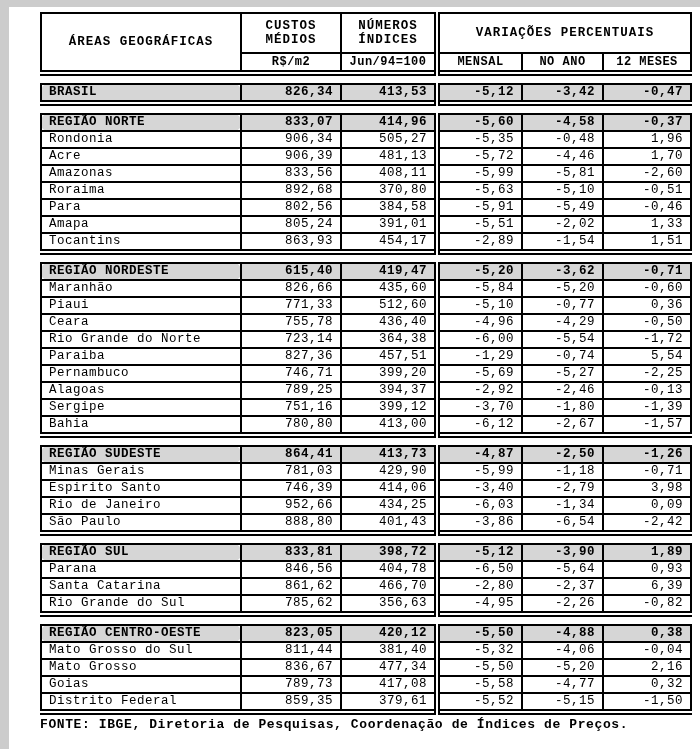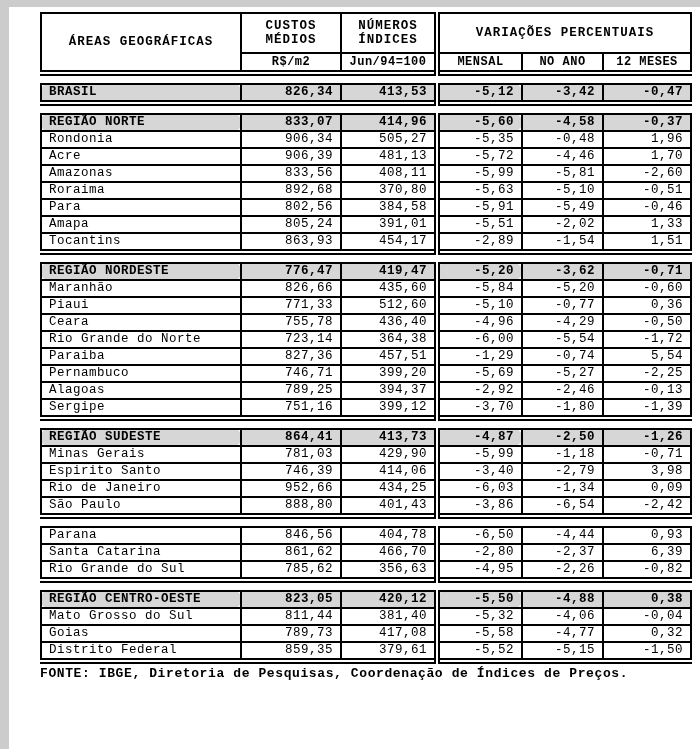--- a/index.html
+++ b/index.html
@@ -32,21 +32,21 @@
   .blk{ border:2px solid var(--line); border-bottom:6px double var(--line); margin-top:7px; }
   .blk td{
     border-left:2px solid var(--line); border-top:2px solid var(--line);
     font-size:12.5px; height:15px; line-height:15px; padding:0;
     white-space:nowrap; overflow:hidden;
   }
   .blk td:first-child{ border-left:none; }
   .blk tr.region td{ border-top:none; background:var(--region-bg); font-weight:bold; }
   td.c0{ text-align:left;  padding:0 4px 0 7px; letter-spacing:0.5px;border-radius:7px; }
   td.num{ text-align:right; padding:0 7px 0 2px; letter-spacing:0.5px; }
-  .dbl{ border-left:6px double var(--line) !important;border-radius:8px; }
+  .dbl{ border-left:6px double var(--line) !important; }
 
   .fonte{ margin:2px 0 0 0; font-weight:bold; font-size:13px; letter-spacing:0.6px; white-space:nowrap; }
 </style>
 </head>
 <body>
 
 <div class="edge-left"></div>
 <div class="edge-top"></div>
 
 <div class="page">
@@ -179,21 +179,21 @@
           <col style="width: 200px;">
           <col style="width: 100px;">
           <col style="width: 96px;">
           <col style="width: 85px;">
           <col style="width: 81px;">
           <col style="width: 88px;">
         </colgroup>
         <tbody>
           <tr class="region">
             <td class="c0">REGIÃO NORDESTE</td>
-            <td class="num">776,47</td>
+            <td class="num">615,40</td>
             <td class="num">419,47</td>
             <td class="num dbl">-5,20</td>
             <td class="num">-3,62</td>
             <td class="num">-0,71</td>
           </tr>
           <tr>
             <td class="c0">Maranhão</td>
             <td class="num">826,66</td>
             <td class="num">435,60</td>
             <td class="num dbl">-5,84</td>
@@ -249,20 +249,28 @@
             <td class="num">-0,13</td>
           </tr>
           <tr>
             <td class="c0">Sergipe</td>
             <td class="num">751,16</td>
             <td class="num">399,12</td>
             <td class="num dbl">-3,70</td>
             <td class="num">-1,80</td>
             <td class="num">-1,39</td>
           </tr>
+          <tr>
+            <td class="c0">Bahia</td>
+            <td class="num">780,80</td>
+            <td class="num">413,00</td>
+            <td class="num dbl">-6,12</td>
+            <td class="num">-2,67</td>
+            <td class="num">-1,57</td>
+          </tr>
         </tbody>
       </table>
       <table class="blk">
         <colgroup>
           <col style="width: 200px;">
           <col style="width: 100px;">
           <col style="width: 96px;">
           <col style="width: 85px;">
           <col style="width: 81px;">
           <col style="width: 88px;">
@@ -313,26 +321,34 @@
       <table class="blk">
         <colgroup>
           <col style="width: 200px;">
           <col style="width: 100px;">
           <col style="width: 96px;">
           <col style="width: 85px;">
           <col style="width: 81px;">
           <col style="width: 88px;">
         </colgroup>
         <tbody>
+          <tr class="region">
+            <td class="c0">REGIÃO SUL</td>
+            <td class="num">833,81</td>
+            <td class="num">398,72</td>
+            <td class="num dbl">-5,12</td>
+            <td class="num">-3,90</td>
+            <td class="num">1,89</td>
+          </tr>
           <tr>
             <td class="c0">Parana</td>
             <td class="num">846,56</td>
             <td class="num">404,78</td>
             <td class="num dbl">-6,50</td>
-            <td class="num">-4,44</td>
+            <td class="num">-5,64</td>
             <td class="num">0,93</td>
           </tr>
           <tr>
             <td class="c0">Santa Catarina</td>
             <td class="num">861,62</td>
             <td class="num">466,70</td>
             <td class="num dbl">-2,80</td>
             <td class="num">-2,37</td>
             <td class="num">6,39</td>
           </tr>
@@ -366,20 +382,28 @@
           </tr>
           <tr>
             <td class="c0">Mato Grosso do Sul</td>
             <td class="num">811,44</td>
             <td class="num">381,40</td>
             <td class="num dbl">-5,32</td>
             <td class="num">-4,06</td>
             <td class="num">-0,04</td>
           </tr>
           <tr>
+            <td class="c0">Mato Grosso</td>
+            <td class="num">836,67</td>
+            <td class="num">477,34</td>
+            <td class="num dbl">-5,50</td>
+            <td class="num">-5,20</td>
+            <td class="num">2,16</td>
+          </tr>
+          <tr>
             <td class="c0">Goias</td>
             <td class="num">789,73</td>
             <td class="num">417,08</td>
             <td class="num dbl">-5,58</td>
             <td class="num">-4,77</td>
             <td class="num">0,32</td>
           </tr>
           <tr>
             <td class="c0">Distrito Federal</td>
             <td class="num">859,35</td>

